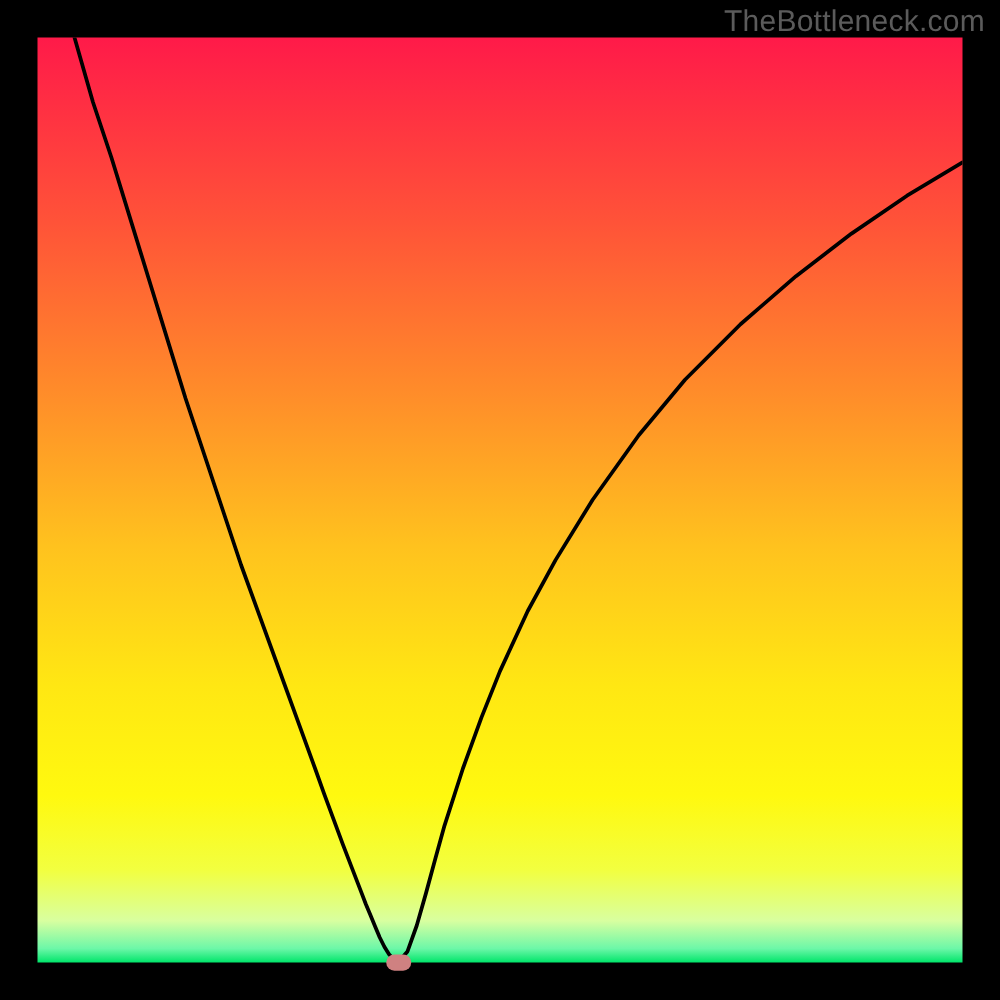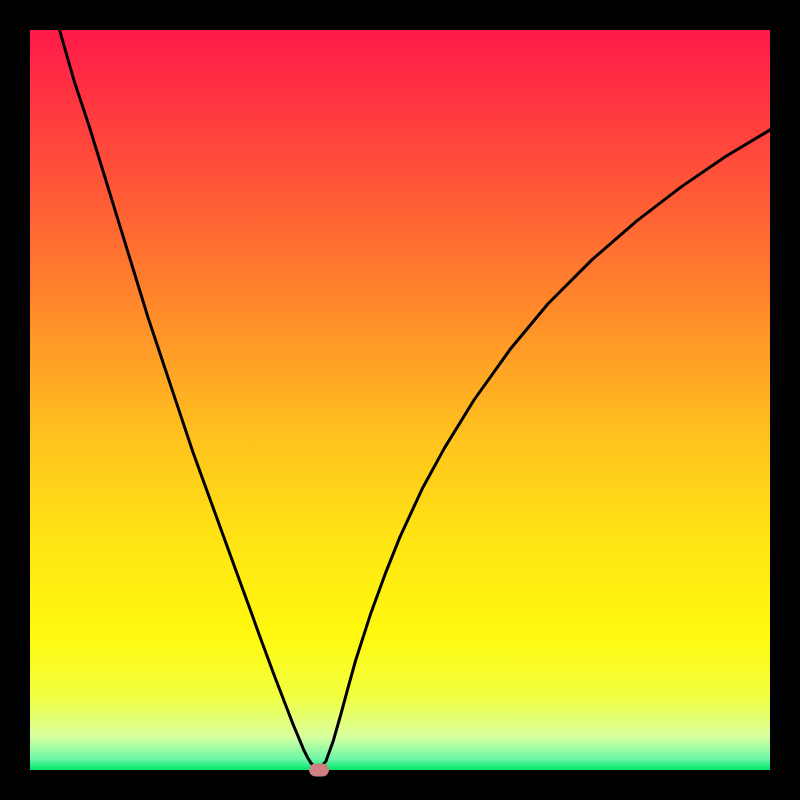--- a/index.html
+++ b/index.html
@@ -38,20 +38,21 @@
     background: #cf8181;
     border-radius: 7px;
     transform: translate(-50%, -50%);
     z-index: 5;
   }
 </style>
 </head>
 <body>
 
 <div class="stage">
+  <div class="attribution">TheBottleneck.com</div>
 
   <svg class="plot" width="800" height="800" viewBox="0 0 800 800">
     <defs>
       <linearGradient id="bg-grad" x1="0" y1="0" x2="0" y2="1">
           <stop offset="0.00%" stop-color="#ff1a49"></stop>
           <stop offset="20.00%" stop-color="#ff5338"></stop>
           <stop offset="38.00%" stop-color="#ff8b2a"></stop>
           <stop offset="55.00%" stop-color="#ffc21e"></stop>
           <stop offset="70.00%" stop-color="#ffe713"></stop>
           <stop offset="82.00%" stop-color="#fff90f"></stop>

